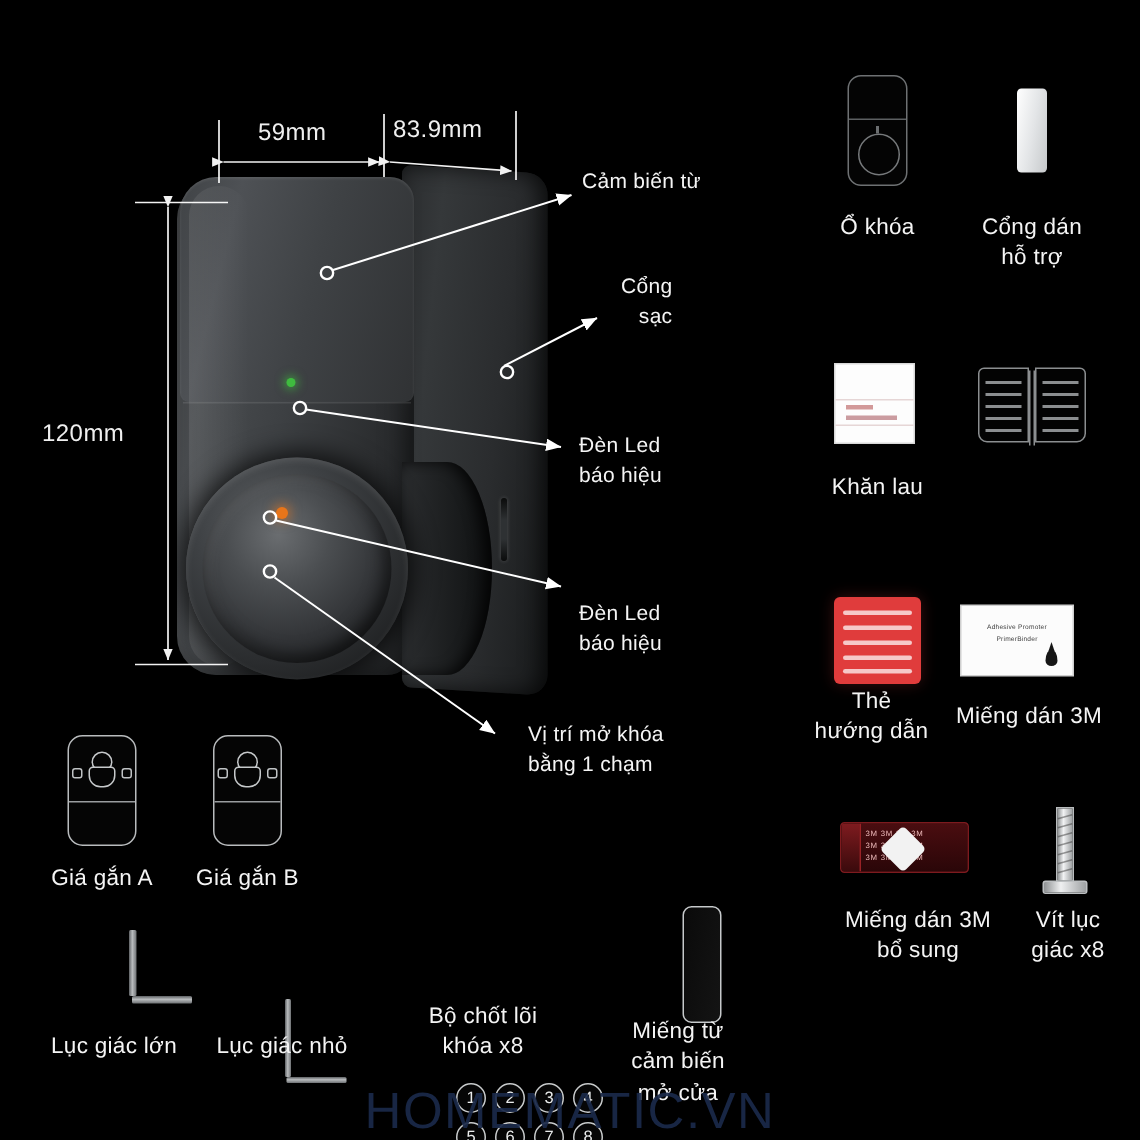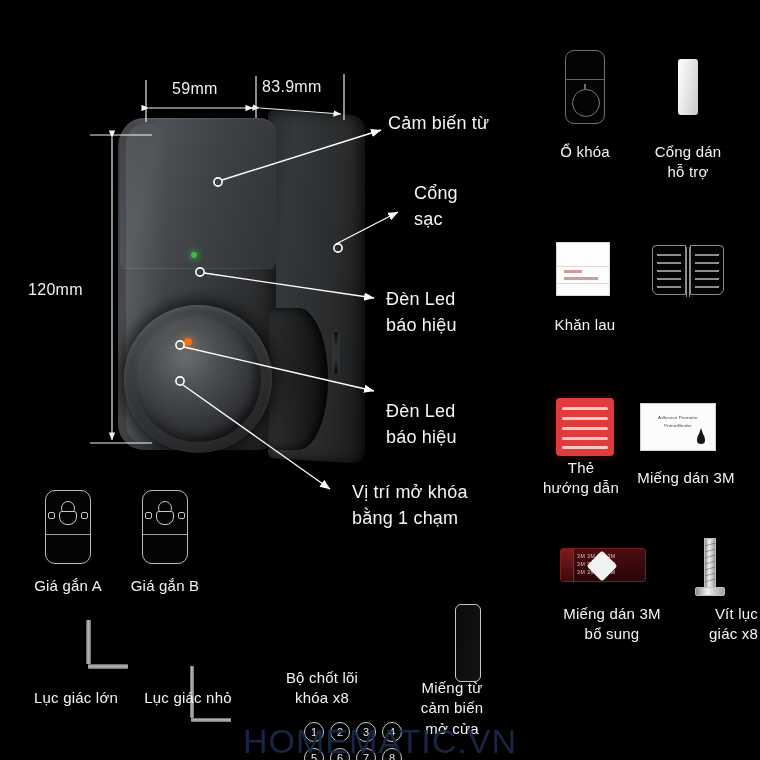--- a/index.html
+++ b/index.html
@@ -10,21 +10,21 @@
     background:#000;
     font-family:"Liberation Sans", sans-serif;
     color:#f2f2f2;
     overflow:hidden;
   }
   .stage { position:absolute; inset:0;padding-left:32px; }
 
   
   .callout-label {
     position:absolute;
-    font-size:18px;
+    font-size:14px;
     line-height:1.45;
     color:#f4f4f4;
     letter-spacing:.2px;
     text-shadow:0 0 3px rgba(0,0,0,.9);
     white-space:pre-line;
   }
   .dim-label {
     position:absolute;
     font-size:16px;
     color:#efefef;
@@ -309,21 +309,21 @@
       <circle cx="180" cy="381" r="4.1" fill="none" stroke="#ffffff" stroke-width="1.6"></circle>
       <line x1="183" y1="385" x2="330" y2="489" marker-end="url(#ah)"></line>
     </g>
   </svg>
 
   <div class="dim-label" style="left:172px; top:80px;">59mm</div>
   <div class="dim-label" style="left:262px; top:78px;">83.9mm</div>
   <div class="dim-label" style="left:28px; top:281px;">120mm</div>
 
   <div class="callout-label" style="left:388px; top:110px;">Cảm biến từ</div>
-  <div class="callout-label" style="left:414px; top:180px; text-align:left;">Cổng
+  <div class="callout-label" style="left:414px; top:180px; text-align:right;">Cổng
 sạc</div>
   <div class="callout-label" style="left:386px; top:286px;">Đèn Led
 báo hiệu</div>
   <div class="callout-label" style="left:386px; top:398px;">Đèn Led
 báo hiệu</div>
   <div class="callout-label" style="left:352px; top:479px;">Vị trí mở khóa
 bằng 1 chạm</div>
 
   <div class="acc" style="left:565px; top:50px;">
     <div class="sv-lock">
@@ -407,21 +407,21 @@
       <div class="head"></div>
       <div class="thread" style="top:6px;"></div>
       <div class="thread" style="top:12px;"></div>
       <div class="thread" style="top:18px;"></div>
       <div class="thread" style="top:24px;"></div>
       <div class="thread" style="top:30px;"></div>
       <div class="thread" style="top:36px;"></div>
       <div class="thread" style="top:42px;"></div>
     </div>
   </div>
-  <div class="acc-label" style="left:666px; top:604px; width:92px;text-align:right;">Vít lục
+  <div class="acc-label" style="left:666px; top:604px; width:92px;">Vít lục
 giác x8</div>
 
   <div class="acc" style="left:45px; top:490px;">
     <div class="sv-bracket">
       <div class="plate"></div>
       <div class="seam"></div>
       <div class="hub">
           <div class="c"></div>
           <div class="tri"></div>
         </div>

